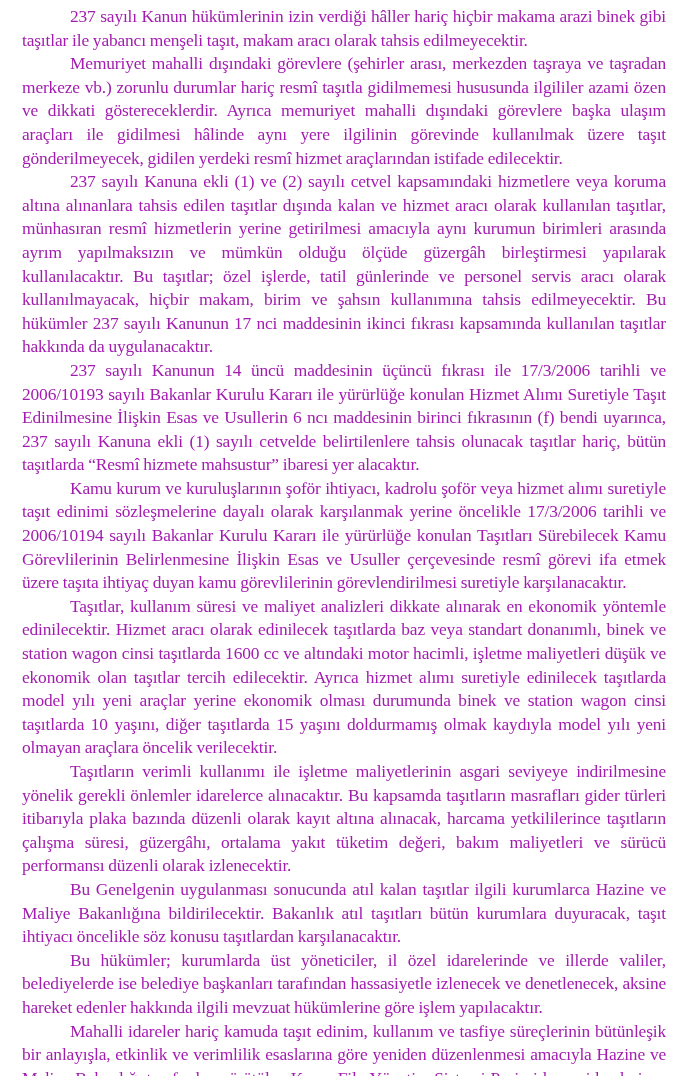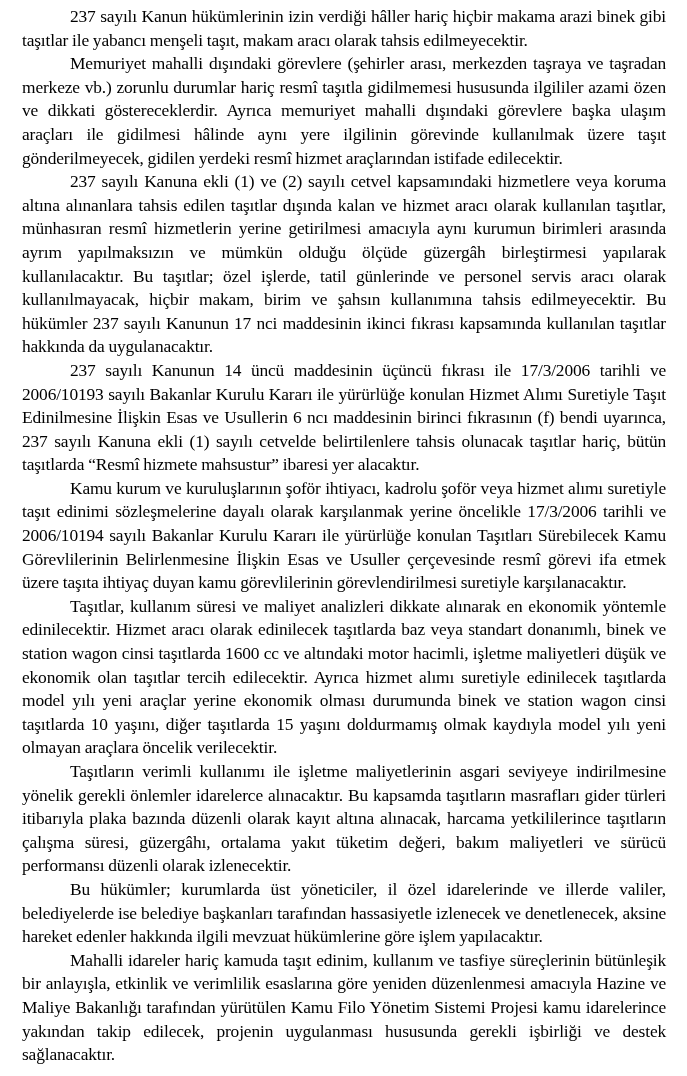--- a/index.html
+++ b/index.html
@@ -18,33 +18,34 @@
       height: 1076px;
       background: #ffffff;
       box-sizing: border-box;
       padding: 5px 21px 0 22px;
     }
     .para {
       margin: 0;
       font-family: "Liberation Serif", "DejaVu Serif", serif;
       font-size: 17.4px;
       line-height: 23.6px;
-      color: #000000;
+      color: #a21caf;
       text-align: justify;
       text-indent: 48px;
       letter-spacing: -0.15px;
       word-spacing: -0.3px;
     }
   </style>
 </head>
 <body>
 
 <div class="page">
   <p class="para">237 sayılı Kanun hükümlerinin izin verdiği hâller hariç hiçbir makama arazi binek gibi taşıtlar ile yabancı menşeli taşıt, makam aracı olarak tahsis edilmeyecektir.</p>
   <p class="para">Memuriyet mahalli dışındaki görevlere (şehirler arası, merkezden taşraya ve taşradan merkeze vb.) zorunlu durumlar hariç resmî taşıtla gidilmemesi hususunda ilgililer azami özen ve dikkati göstereceklerdir. Ayrıca memuriyet mahalli dışındaki görevlere başka ulaşım araçları ile gidilmesi hâlinde aynı yere ilgilinin görevinde kullanılmak üzere taşıt gönderilmeyecek, gidilen yerdeki resmî hizmet araçlarından istifade edilecektir.</p>
   <p class="para">237 sayılı Kanuna ekli (1) ve (2) sayılı cetvel kapsamındaki hizmetlere veya koruma altına alınanlara tahsis edilen taşıtlar dışında kalan ve hizmet aracı olarak kullanılan taşıtlar, münhasıran resmî hizmetlerin yerine getirilmesi amacıyla aynı kurumun birimleri arasında ayrım yapılmaksızın ve mümkün olduğu ölçüde güzergâh birleştirmesi yapılarak kullanılacaktır. Bu taşıtlar; özel işlerde, tatil günlerinde ve personel servis aracı olarak kullanılmayacak, hiçbir makam, birim ve şahsın kullanımına tahsis edilmeyecektir. Bu hükümler 237 sayılı Kanunun 17 nci maddesinin ikinci fıkrası kapsamında kullanılan taşıtlar hakkında da uygulanacaktır.</p>
   <p class="para">237 sayılı Kanunun 14 üncü maddesinin üçüncü fıkrası ile 17/3/2006 tarihli ve 2006/10193 sayılı Bakanlar Kurulu Kararı ile yürürlüğe konulan Hizmet Alımı Suretiyle Taşıt Edinilmesine İlişkin Esas ve Usullerin 6 ncı maddesinin birinci fıkrasının (f) bendi uyarınca, 237 sayılı Kanuna ekli (1) sayılı cetvelde belirtilenlere tahsis olunacak taşıtlar hariç, bütün taşıtlarda “Resmî hizmete mahsustur” ibaresi yer alacaktır.</p>
   <p class="para">Kamu kurum ve kuruluşlarının şoför ihtiyacı, kadrolu şoför veya hizmet alımı suretiyle taşıt edinimi sözleşmelerine dayalı olarak karşılanmak yerine öncelikle 17/3/2006 tarihli ve 2006/10194 sayılı Bakanlar Kurulu Kararı ile yürürlüğe konulan Taşıtları Sürebilecek Kamu Görevlilerinin Belirlenmesine İlişkin Esas ve Usuller çerçevesinde resmî görevi ifa etmek üzere taşıta ihtiyaç duyan kamu görevlilerinin görevlendirilmesi suretiyle karşılanacaktır.</p>
   <p class="para">Taşıtlar, kullanım süresi ve maliyet analizleri dikkate alınarak en ekonomik yöntemle edinilecektir. Hizmet aracı olarak edinilecek taşıtlarda baz veya standart donanımlı, binek ve station wagon cinsi taşıtlarda 1600 cc ve altındaki motor hacimli, işletme maliyetleri düşük ve ekonomik olan taşıtlar tercih edilecektir. Ayrıca hizmet alımı suretiyle edinilecek taşıtlarda model yılı yeni araçlar yerine ekonomik olması durumunda binek ve station wagon cinsi taşıtlarda 10 yaşını, diğer taşıtlarda 15 yaşını doldurmamış olmak kaydıyla model yılı yeni olmayan araçlara öncelik verilecektir.</p>
   <p class="para">Taşıtların verimli kullanımı ile işletme maliyetlerinin asgari seviyeye indirilmesine yönelik gerekli önlemler idarelerce alınacaktır. Bu kapsamda taşıtların masrafları gider türleri itibarıyla plaka bazında düzenli olarak kayıt altına alınacak, harcama yetkililerince taşıtların çalışma süresi, güzergâhı, ortalama yakıt tüketim değeri, bakım maliyetleri ve sürücü performansı düzenli olarak izlenecektir.</p>
+  <p class="para">Bu Genelgenin uygulanması sonucunda atıl kalan taşıtlar ilgili kurumlarca Hazine ve Maliye Bakanlığına bildirilecektir. Bakanlık atıl taşıtları bütün kurumlara duyuracak, taşıt ihtiyacı öncelikle söz konusu taşıtlardan karşılanacaktır.</p>
   <p class="para">Bu hükümler; kurumlarda üst yöneticiler, il özel idarelerinde ve illerde valiler, belediyelerde ise belediye başkanları tarafından hassasiyetle izlenecek ve denetlenecek, aksine hareket edenler hakkında ilgili mevzuat hükümlerine göre işlem yapılacaktır.</p>
   <p class="para">Mahalli idareler hariç kamuda taşıt edinim, kullanım ve tasfiye süreçlerinin bütünleşik bir anlayışla, etkinlik ve verimlilik esaslarına göre yeniden düzenlenmesi amacıyla Hazine ve Maliye Bakanlığı tarafından yürütülen Kamu Filo Yönetim Sistemi Projesi kamu idarelerince yakından takip edilecek, projenin uygulanması hususunda gerekli işbirliği ve destek sağlanacaktır.</p>
 </div>
 
 </body></html>

